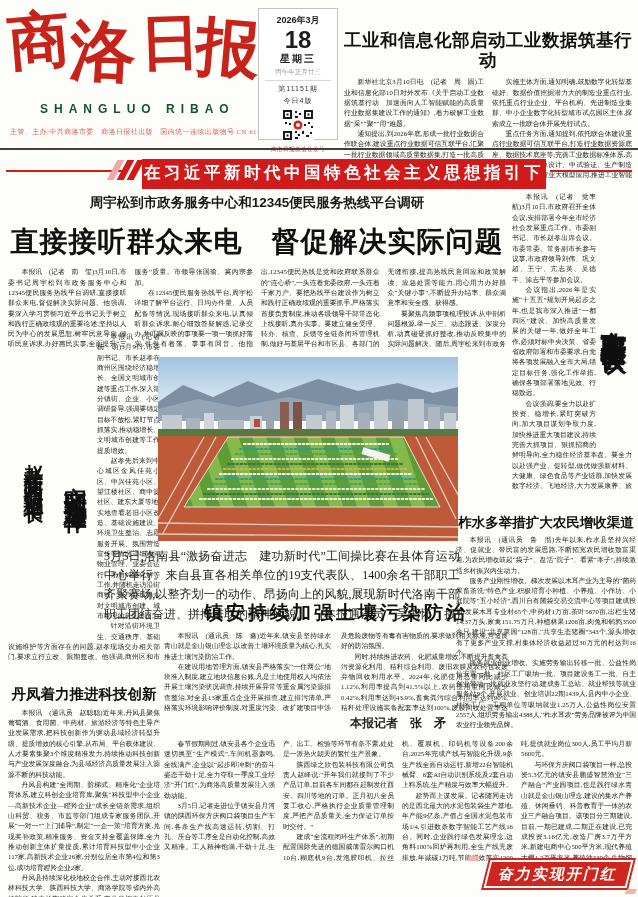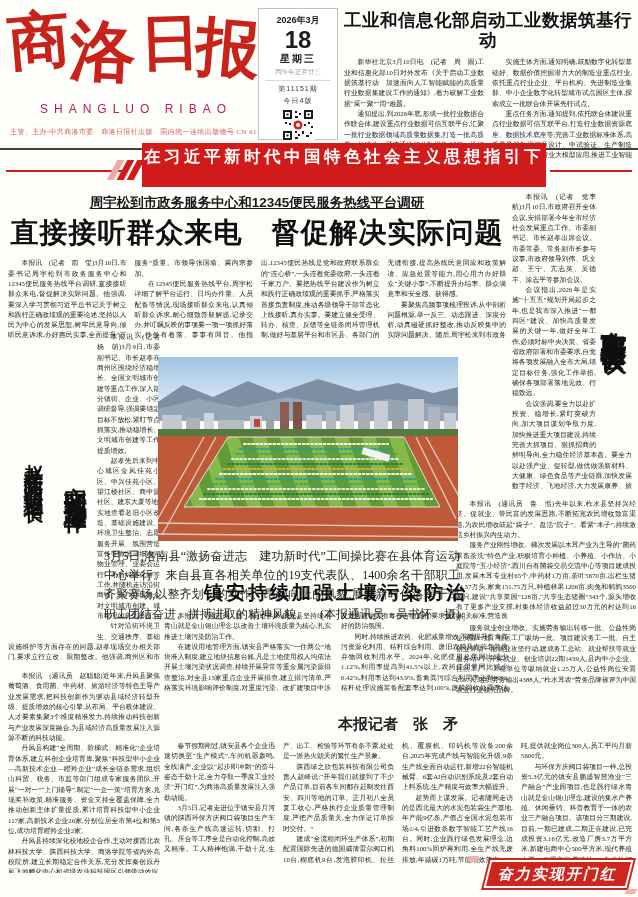--- a/index.html
+++ b/index.html
@@ -1,54 +1,54 @@
 <!DOCTYPE html>
 <html><head>
 <meta charset="utf-8">
 <style>
   html,body{margin:0;padding:0;background:#e9e7e2;}
   #page{position:relative;width:638px;height:897px;margin:0 auto;background:#fdfdfa;overflow:hidden;
         font-family:"Liberation Serif",serif;color:#1c1c1c;}
   .abs{position:absolute;}
   
   .cal-char{position:absolute;font-family:"DejaVu Serif",serif;font-weight:900;color:#c7231a;line-height:1;}
-  .pinyin{position:absolute;font-family:"Liberation Sans",sans-serif;font-weight:normal;color:#be185d;
+  .pinyin{position:absolute;font-family:"Liberation Sans",sans-serif;font-weight:bold;color:#14532d;
           font-size:12px;letter-spacing:6px;}
   .publine{position:absolute;font-size:7px;color:#d0645e;letter-spacing:.4px;white-space:nowrap;}
   .datebox{position:absolute;border:1px solid #c2c2c2;background:#fff;text-align:center;
            font-family:"Liberation Sans",sans-serif;}
   .datebox .ym{font-size:9px;font-weight:bold;margin-top:5px;}
   .datebox .day{font-size:24px;font-weight:bold;line-height:1.05;}
   .datebox .wd{font-size:10px;font-weight:bold;letter-spacing:2px;}
   .datebox .lunar{font-size:6.5px;color:#9a9a9a;margin-top:2px;}
   .datebox .issue,.datebox .pages{font-size:7px;color:#333;margin-top:2px;letter-spacing:1px;}
   .datebox .qrcap{font-size:5.5px;color:#c7231a;margin-top:1px;letter-spacing:.5px;}
   .dbx-rule{height:1px;background:#d8d8d8;margin:3px 6px;}
   
   .rule{position:absolute;background:#473c39;}
   .banner-line{position:absolute;height:2px;background:#d11a1a;}
   .banner-box{position:absolute;background:#d11a1a;color:#fff;text-align:center;
               font-family:"Liberation Sans",sans-serif;font-weight:bold;}
   .slash{position:absolute;width:7px;height:20px;transform:skewX(-28deg);}
   
   .bp{font:6.8px/1.52 "Liberation Serif",serif;text-align:justify;text-indent:2em;margin:0;color:#232323;}
-  .hd{font-family:"Liberation Sans",sans-serif;font-weight:bold;color:#101010;text-align:center;line-height:1.15;}
+  .hd{font-family:"Liberation Sans",sans-serif;font-weight:bold;color:#101010;text-align:center;line-height:1.15;margin-top:20px;}
   .kicker{font-family:"Liberation Sans",sans-serif;font-weight:bold;color:#191919;text-align:center;}
   .cols2{column-count:2;column-gap:8px;overflow:hidden;}
   .cols4{column-count:4;column-gap:8px;overflow:hidden;}
   .clip{overflow:hidden;}
   .vhead{writing-mode:vertical-rl;text-orientation:upright;font-family:"Liberation Sans",sans-serif;
          font-weight:bold;color:#101010;}
   .caption{font-size:12px;line-height:1.6;text-align:justify;color:#222;}
   
   .badge-outer{position:absolute;transform:skewX(-14deg);border:2px solid #d0251c;background:#fff;padding:2px;}
   .badge-inner{background:#d0251c;color:#fff;font-family:"Liberation Sans",sans-serif;font-weight:bold;
                font-size:15px;letter-spacing:2px;line-height:24px;padding:0 10px;text-align:center;}
   .badge-deco{position:absolute;width:10px;height:5px;background:#f2b3ad;transform:skewX(-30deg);}
-  .byline{font-family:"Liberation Sans",sans-serif;font-weight:bold;font-size:15px;text-align:center;color:#222;}
+  .byline{font-family:"Liberation Sans",sans-serif;font-weight:bold;font-size:12px;text-align:center;color:#222;}
 </style>
 </head>
 <body>
 
 <div id="page">
 
   <div class="abs" style="left:6px;top:4px;width:250px;height:118px;">
     <span class="cal-char" style="left:2px;top:6px;font-size:62px;transform:rotate(-5deg);">商</span>
     <span class="cal-char" style="left:64px;top:14px;font-size:66px;transform:rotate(3deg);">洛</span>
     <span class="cal-char" style="left:134px;top:8px;font-size:60px;transform:rotate(-2deg);">日</span>
@@ -113,61 +113,63 @@
     </div>
   </div>
 
   <div class="rule" style="left:0;top:148px;width:638px;height:2px;"></div>
 
   <div class="banner-line" style="left:6px;top:170px;width:120px;"></div>
   <div class="banner-line" style="left:550px;top:170px;width:82px;"></div>
   <div class="slash" style="left:112px;top:160px;background:#f0a9a4;"></div>
   <div class="slash" style="left:122px;top:160px;background:#d11a1a;"></div>
   <div class="slash" style="left:132px;top:160px;background:#d11a1a;"></div>
-  <div class="banner-box" style="left:142px;top:143px;width:404px;height:44px;font-size:16.5px;letter-spacing:3.5px;line-height:26px;">在习近平新时代中国特色社会主义思想指引下</div>
+  <div class="banner-box" style="left:142px;top:159px;width:404px;height:30px;font-size:16.5px;letter-spacing:3.5px;line-height:26px;">在习近平新时代中国特色社会主义思想指引下</div>
 
   <div class="abs" style="left:8px;top:194px;width:498px;">
-    <div class="kicker" style="font-size:13.5px;text-decoration:underline;">周宇松到市政务服务中心和12345便民服务热线平台调研</div>
-    <div class="hd" style="font-size:28px;letter-spacing:1px;margin-top:5px;">直接接听群众来电　督促解决实际问题</div>
+    <div class="kicker" style="font-size:13.5px;">周宇松到市政务服务中心和12345便民服务热线平台调研</div>
+    <div class="hd" style="font-size:28px;letter-spacing:1px;margin-top:14px;">直接接听群众来电　督促解决实际问题</div>
     <div class="cols4" style="margin-top:9px;height:84px;">
       <p class="bp">本报讯　(记者　南　玺)3月10日,市委书记周宇松到市政务服务中心和12345便民服务热线平台调研,直接接听群众来电,督促解决实际问题。他强调,要深入学习贯彻习近平总书记关于树立和践行正确政绩观的重要论述,坚持以人民为中心的发展思想,树牢民意导向,倾听民意诉求,办好惠民实事,全面提升“三服务”质量。市领导张国瑜、冀内宗参加。</p>
       <p class="bp">在12345便民服务热线平台,周宇松详细了解平台运行、日均办件量、人员配备等情况,现场接听群众来电,认真倾听群众诉求,耐心细致答疑解惑,记录交办,并叮嘱反映的事项要一项一项抓好落实,件件有着落、事事有回音。他指出,12345便民热线是党和政府联系群众的“连心桥”,一头连着党委政府,一头连着千家万户。要把热线平台建设作为树立和践行正确政绩观的重要抓手,严格落实首接负责制度,推动各级领导干部常态化上线接听,真办实事。要建立健全受理、转办、核查、反馈等全链条闭环管理机制,做好与基层平台和市区县、各部门的无缝衔接,提高热线民意回应和政策解读、应急处置等能力,用心用力办好群众“关键小事”,不断提升办结率、群众满意率和安全感、获得感。</p>
       <p class="bp">要聚焦高频事项梳理投诉,从中剖析问题根源,举一反三、动态跟进、深度分析,动真碰硬抓好整改,推动反映集中的实际问题解决。随后,周宇松来到市政务服务中心大厅,详细了解中心建设和运作情况,边走边询问。在高效办成一件事、不动产登记服务、办不成事反映等区域窗口,</p>
 
     </div>
   </div>
 
   <div class="abs clip" style="left:512px;top:192px;width:120px;height:300px;">
     <div class="vhead" style="float:right;width:32px;height:254px;font-size:26px;letter-spacing:2px;margin-left:4px;text-align:center;">市政府召开全体会议</div>
     <p class="bp">本报讯　(记者　党率航)3月10日,市政府召开全体会议,安排部署今年全市经济社会发展重点工作。市委副书记、市长赵孝出席会议。市委常委、常务副市长参与议事,市政府领导刘伟、巩文超、王宁、亢志英、吴德丰、涂志平等参加会议。</p>
     <p class="bp">会议指出,2026年是实施“十五五”规划开局起步之年,也是我市深入推进“一都四区”建设、加快高质量发展的关键一年,做好全年工作,必须对标中央决策、省委省政府部署和市委要求,自觉将各项发展融入全市大局,锚定目标任务,强化工作举措,确保各项部署落地见效、行稳致远。</p>
     <p class="bp">会议强调,要全力以赴扩投资、稳增长,紧盯突破方向,加大项目谋划争取力度,加快推进重大项目建设,持续完善大抓项目、狠抓招商的鲜明导向,全力稳住经济基本盘。要全力以赴强产业、促转型,做优做强新材料、大健康、绿色食品等产业链群,加快发展数字经济、飞地经济,大力发展康养、旅游等产业,推动生态产品价值实现。要全力以赴抓改革、增活力,深化重点领域改革,落实落细各项惠企政策,促进民营经济发展壮大。要全力以赴惠民生、增福祉,办好10件民生实事,兜牢民生底线,让发展成果更多更公平惠及群众,以良好作风和形象赢得民心。</p>
 
   </div>
 
   <div class="abs" style="left:456px;top:495px;width:180px;">
+    <div class="hd" style="font-size:13.5px;">柞水多举措扩大农民增收渠道</div>
     <div class="clip" style="margin-top:4px;height:194px;">
       <p class="bp">本报讯　(通讯员　鲁　湉)去年以来,柞水县坚持兴经济、促就业、带民富的发展思路,不断拓宽农民增收致富渠道,为农民增收鼓起“袋子”、盘活“院子”、看紧“本子”,持续激活乡村振兴内生动力。</p>
       <p class="bp">服务产业刚性增收。梯次发展以木耳产业为主导的“菌药果畜茶洗”特色产业,积极培育小种植、小养殖、小作坊、小庭院等“五小经济”,西川自有菌袋交易交流中心等项目建成投用,发展木耳专业村65个,中药材1万亩,茶叶5670亩,出栏生猪14.37万头,家禽151.75万只,种植林果1206亩,肉兔和鹌鹑3500余只,建设“共享菜园”128亩,“共享生态猪圈”343个,源头增收有了更多产业支撑,村集体经济收益超过30万元的村达到16个。</p>
       <p class="bp">服务就业创业增收。实施劳务输出转移一批、公益性岗位安置一批、社区工厂吸纳一批、项目建设务工一批、自主创业带动一批就业攻坚行动,建成务工总站、就业帮扶等就业服务站9个,开展就业、创业培训22期1439人,县内中小企业、社区工厂、工程单位等吸纳就业1.25万人,公益性岗位安置2557人,组织劳务输出4388人,“柞水耳农”劳务品牌被评为中国农业行业领先品牌。</p>
 
     </div>
   </div>
 
   <div class="abs clip" style="left:8px;top:332px;width:152px;height:328px;">
     <div class="vhead" style="float:left;height:300px;margin-right:5px;writing-mode:vertical-rl;">
       <div style="font-size:23px;letter-spacing:3px;width:44px;text-align:center;">文明城市创建等工作</div>
       <div style="font-size:19.5px;letter-spacing:4px;width:40px;text-align:center;">赵孝在商州区调研稳增长、</div>
     </div>
     <p class="bp">本报讯　(记者　杨　萌)3月9日,市委副书记、市长赵孝在商州区围绕经济稳增长、全国文明城市创建等重点工作,深入部分镇街、企业、小区调研督导,强调要锚定目标不放松,紧盯节点抓落实,推动稳增长、文明城市创建等工作提质增效。</p>
     <p class="bp">赵孝先后来到中心城区金凤佳苑小区、中兴佳苑小区、望江楼社区、商中源社区、建东大厦等地,实地查看老旧小区改造、基础设施建设、环境卫生整治、志愿服务开展、氛围营造宣传等情况,详细询问物业管理、业委会运行、矛盾纠纷化解等工作,并随机走访沿街商铺、住户,听取群众对文明城市创建、城市管理的意见建议。</p>
     <p class="bp">针对沿街环境卫生、交通秩序、基础设施维护等方面存在的问题,赵孝现场交办相关部门,要求立行立改、限期整改。他强调,商州区和市级有关部门要扛牢属地责任,坚持问题导向,广泛发动群众,统筹推进稳增长、惠民生、防风险、保安全等各项工作,持续擦亮全国文明城市金字招牌,以实际成效取信于民,维护社会大局安全稳定。</p>
   </div>
 
   <div class="abs" style="left:8px;top:666px;width:152px;">
+    <div class="hd" style="font-size:14.5px;">丹凤着力推进科技创新</div>
     <div class="clip" style="margin-top:5px;height:202px;">
       <p class="bp">本报讯　(通讯员　赵聪聪)近年来,丹凤县聚焦葡萄酒、食用菌、中药材、旅游经济等特色主导产业发展需求,把科技创新作为驱动县域经济转型升级、提质增效的核心引擎,从布局、平台载体建设、人才要素集聚3个维度精准发力,持续推动科技创新与产业发展深度融合,为县域经济高质量发展注入源源不断的科技动能。</p>
       <p class="bp">丹凤县构建“全周期、阶梯式、精准化”企业培育体系,建立科创企业培育库,聚焦“科技型中小企业—高新技术企业—瞪羚企业”成长全链条需求,组织山科贸、税务、市监等部门组成专家服务团队,开展“一对一”“上门辅导”,制定“一企一策”培育方案,兑现奖补政策,精准服务、资金支持全覆盖保障,全力推动创新主体扩量提质,累计培育科技型中小企业117家,高新技术企业26家,分别位居全市第4位和第3位,成功培育瞪羚企业2家。</p>
       <p class="bp">丹凤县持续深化校地校企合作,主动对接西北农林科技大学、陕西科技大学、商洛学院等省内外高校院所,建立长期稳定合作关系,充分发挥秦创原丹凤飞地孵化中心和省级农业科技园区引领带动效应,聚力打造“双百”+园科+“1+”产业链条布局,推动科技成果就地转化、孵化,累计培育省级科技成果转化项目30个,成功创建省级众创空间2家、省级星创天地1家,引进企业工程技术研究中心6个,累计签约科技合同成交额3.16亿元,科技创新与产业发展融合迈出坚实步伐。</p>
     </div>
   </div>
 
   <div class="abs" style="left:158px;top:357px;width:300px;height:184px;">
     <svg viewBox="0 0 300 184" width="300" height="184">
       <defs>

